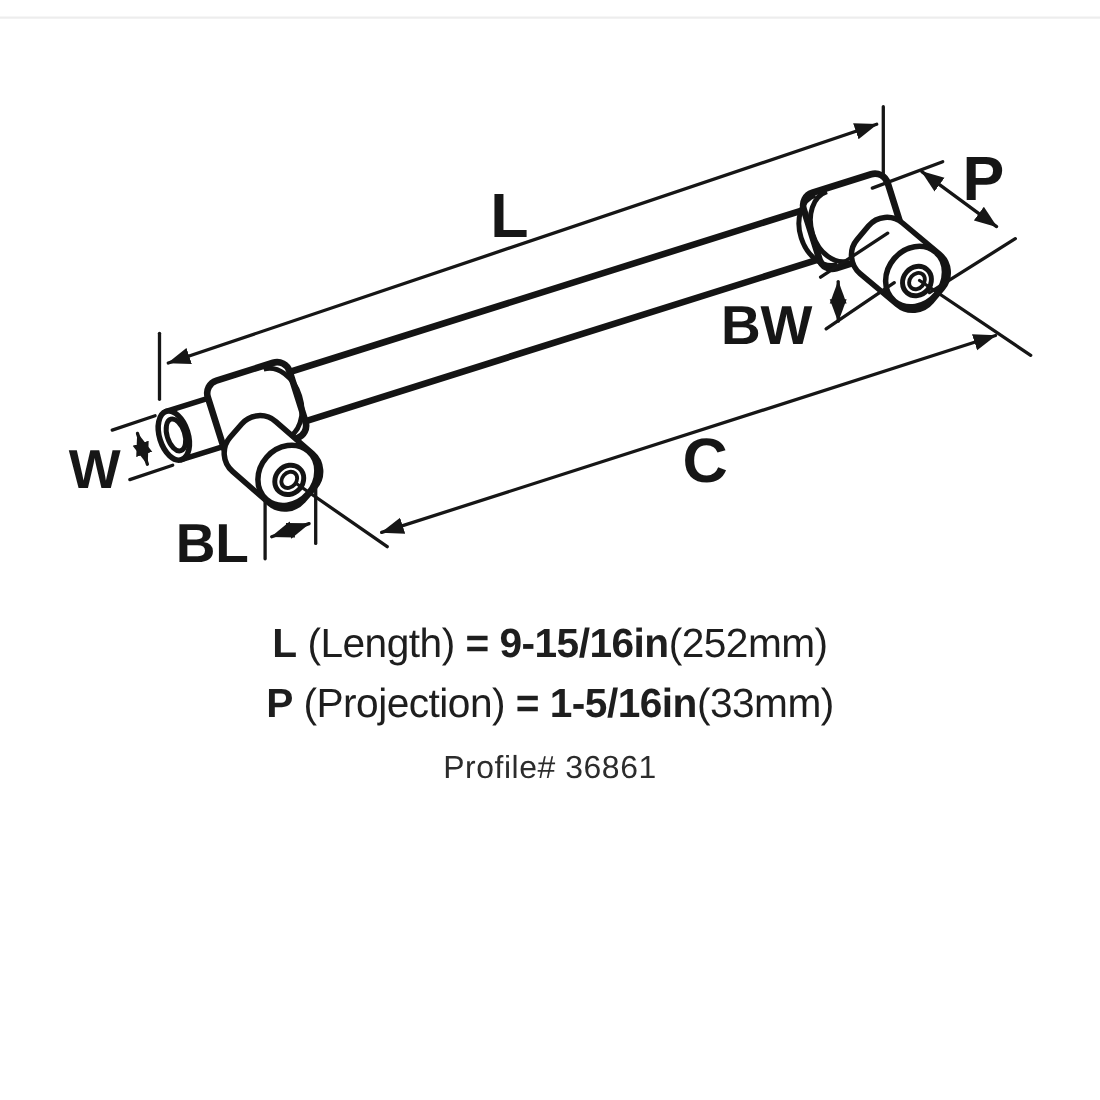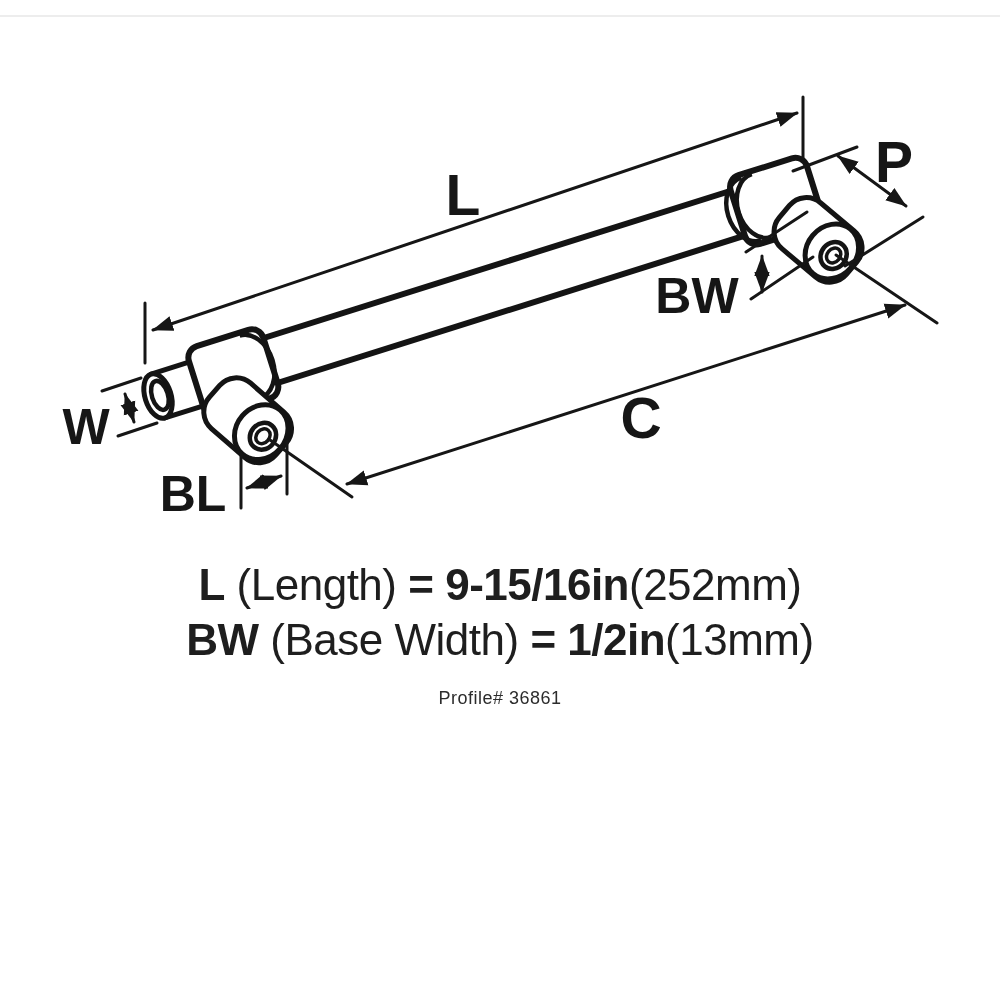--- a/index.html
+++ b/index.html
@@ -14,24 +14,24 @@
   .shape-thin{fill:#ffffff;stroke:#141414;stroke-width:5;stroke-linejoin:round;}
   .rim{fill:none;stroke:#141414;stroke-width:4.5;}
   .hole{fill:#ffffff;stroke:#141414;stroke-width:4.5;}
   .hole-inner{fill:none;stroke:#141414;stroke-width:3.5;}
   .dim{fill:none;stroke:#161616;stroke-width:3;stroke-linecap:round;}
   .dlbl{fill:#161616;font-weight:700;text-anchor:middle;font-family:"Liberation Sans",sans-serif;}
   .dlbl-big{font-size:57px;}
   .dlbl-med{font-size:50px;}
   
   .specs{position:absolute;left:0;top:557px;width:1000px;text-align:center;color:#1e1e1e;}
-  .spec-row{font-size:44px;line-height:55px;letter-spacing:-0.5px;white-space:nowrap;}
+  .spec-row{font-size:37px;line-height:55px;letter-spacing:-0.5px;white-space:nowrap;}
   .spec-row .b{font-weight:700;}
   .spec-row .r{font-weight:400;}
-  .profile{margin-top:17px;font-size:18px;line-height:28px;color:#2c2c2c;letter-spacing:0.5px;}
+  .profile{margin-top:17px;font-size:29px;line-height:28px;color:#2c2c2c;letter-spacing:0.5px;}
 </style>
 </head>
 <body>
 
 <div class="canvas">
 
   <div class="top-rule"></div>
 
   <svg class="diagram-svg" width="1000" height="1000" viewBox="0 0 1000 1000">
     <defs>
@@ -116,26 +116,26 @@
   <div class="specs">
 
     <div class="spec-row">
       <span class="b">L</span>
       <span class="r">(Length)</span>
       <span class="b">=</span>
       <span class="b">9-15/16in</span><span class="r">(252mm)</span>
     </div>
 
 
+    <div class="spec-row">
+      <span class="b">P</span>
+      <span class="r">(Projection)</span>
+      <span class="b">=</span>
+      <span class="b">1-5/16in</span><span class="r">(33mm)</span>
+    </div>
 
 
 
-    <div class="spec-row">
-      <span class="b">BW</span>
-      <span class="r">(Base Width)</span>
-      <span class="b">=</span>
-      <span class="b">1/2in</span><span class="r">(13mm)</span>
-    </div>
 
     <div class="profile">Profile# 36861</div>
   </div>
 
 </div>
 
 </body></html>

